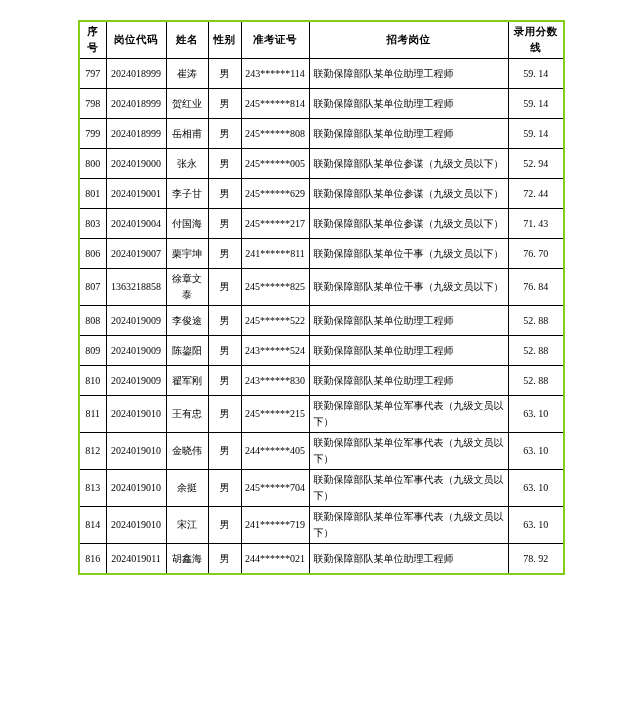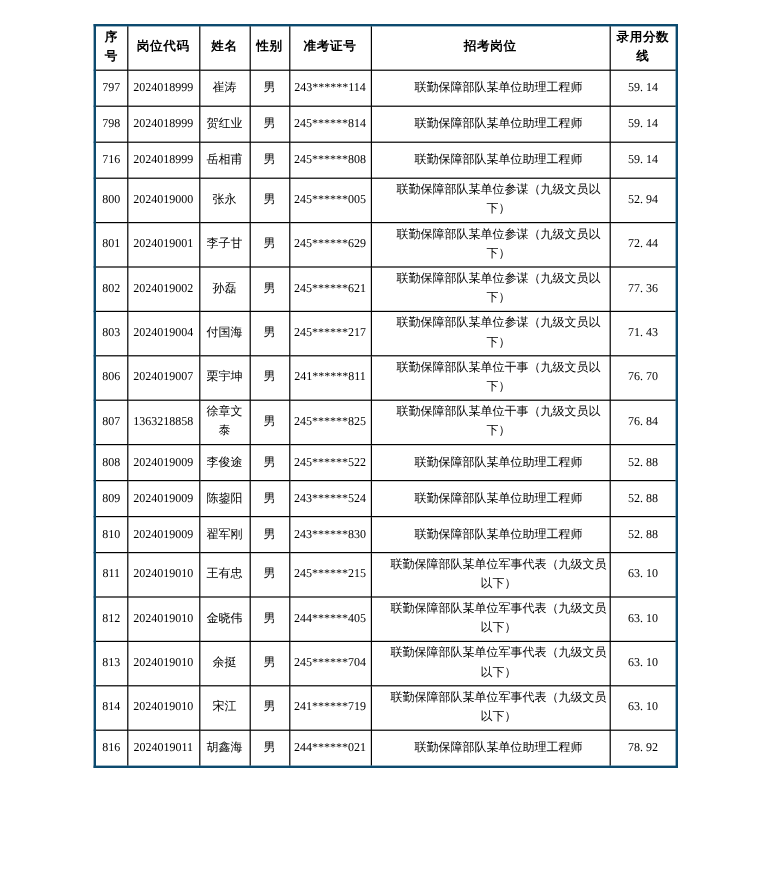--- a/index.html
+++ b/index.html
@@ -5,31 +5,31 @@
   html,body{margin:0;padding:0;}
   body{
     width:641px;height:725px;background:#ffffff;color:#000;
     font-family:"Liberation Serif","DejaVu Serif",serif;
     -webkit-font-smoothing:antialiased;
   }
   .page{width:641px;height:725px;overflow:hidden;background:#fff;}
   table.score-table{
     border-collapse:collapse;table-layout:fixed;
     width:485px;margin:20px 0 12px 78px;
-    border:2px solid #0c4a6e;
+    border:2px solid #84cc16;
   }
   th,td{
     border:1px solid #000;
     font-size:10px;line-height:16px;
     text-align:center;vertical-align:middle;
     padding:2px 2px;overflow:hidden;word-break:break-all;
   }
   th{height:24px;font-weight:bold;font-size:10.5px;letter-spacing:0.5px;}
   td{height:25px;}
-  td.col-position{text-align:center;padding-left:16px;padding-right:2px;}
+  td.col-position{text-align:left;padding-left:4px;padding-right:2px;}
   td.col-score,td.col-ticket,td.col-code,td.col-no{font-family:"Liberation Serif","DejaVu Serif",serif;}
 </style>
 </head>
 <body>
 
 <div class="page">
   <table class="score-table">
     <colgroup>
       <col style="width:27px">
       <col style="width:60px">
@@ -63,21 +63,21 @@
         <tr>
           <td class="col-no">798</td>
           <td class="col-code">2024018999</td>
           <td class="col-name">贺红业</td>
           <td class="col-gender">男</td>
           <td class="col-ticket">245******814</td>
           <td class="col-position">联勤保障部队某单位助理工程师</td>
           <td class="col-score">59. 14</td>
         </tr>
         <tr>
-          <td class="col-no">716</td>
+          <td class="col-no">799</td>
           <td class="col-code">2024018999</td>
           <td class="col-name">岳相甫</td>
           <td class="col-gender">男</td>
           <td class="col-ticket">245******808</td>
           <td class="col-position">联勤保障部队某单位助理工程师</td>
           <td class="col-score">59. 14</td>
         </tr>
         <tr>
           <td class="col-no">800</td>
           <td class="col-code">2024019000</td>
@@ -88,29 +88,20 @@
           <td class="col-score">52. 94</td>
         </tr>
         <tr>
           <td class="col-no">801</td>
           <td class="col-code">2024019001</td>
           <td class="col-name">李子甘</td>
           <td class="col-gender">男</td>
           <td class="col-ticket">245******629</td>
           <td class="col-position">联勤保障部队某单位参谋（九级文员以下）</td>
           <td class="col-score">72. 44</td>
-        </tr>
-        <tr>
-          <td class="col-no">802</td>
-          <td class="col-code">2024019002</td>
-          <td class="col-name">孙磊</td>
-          <td class="col-gender">男</td>
-          <td class="col-ticket">245******621</td>
-          <td class="col-position">联勤保障部队某单位参谋（九级文员以下）</td>
-          <td class="col-score">77. 36</td>
         </tr>
         <tr>
           <td class="col-no">803</td>
           <td class="col-code">2024019004</td>
           <td class="col-name">付国海</td>
           <td class="col-gender">男</td>
           <td class="col-ticket">245******217</td>
           <td class="col-position">联勤保障部队某单位参谋（九级文员以下）</td>
           <td class="col-score">71. 43</td>
         </tr>

